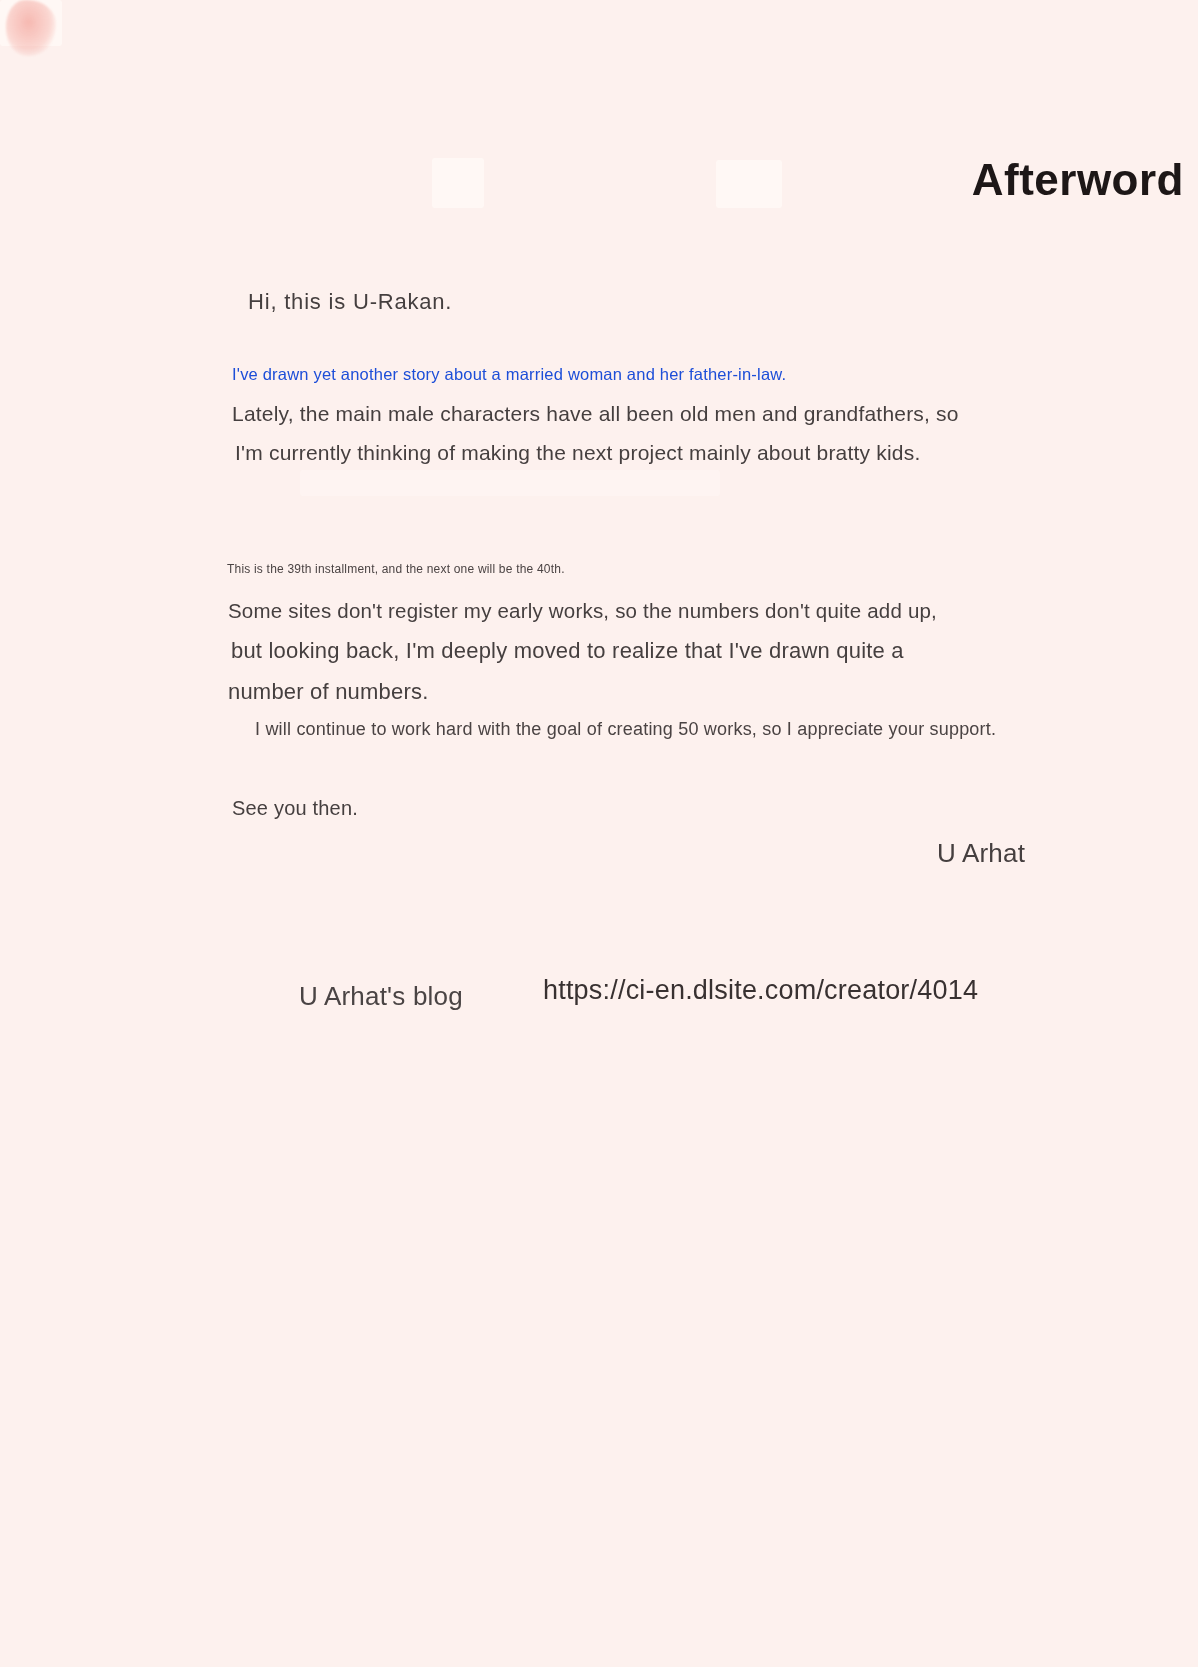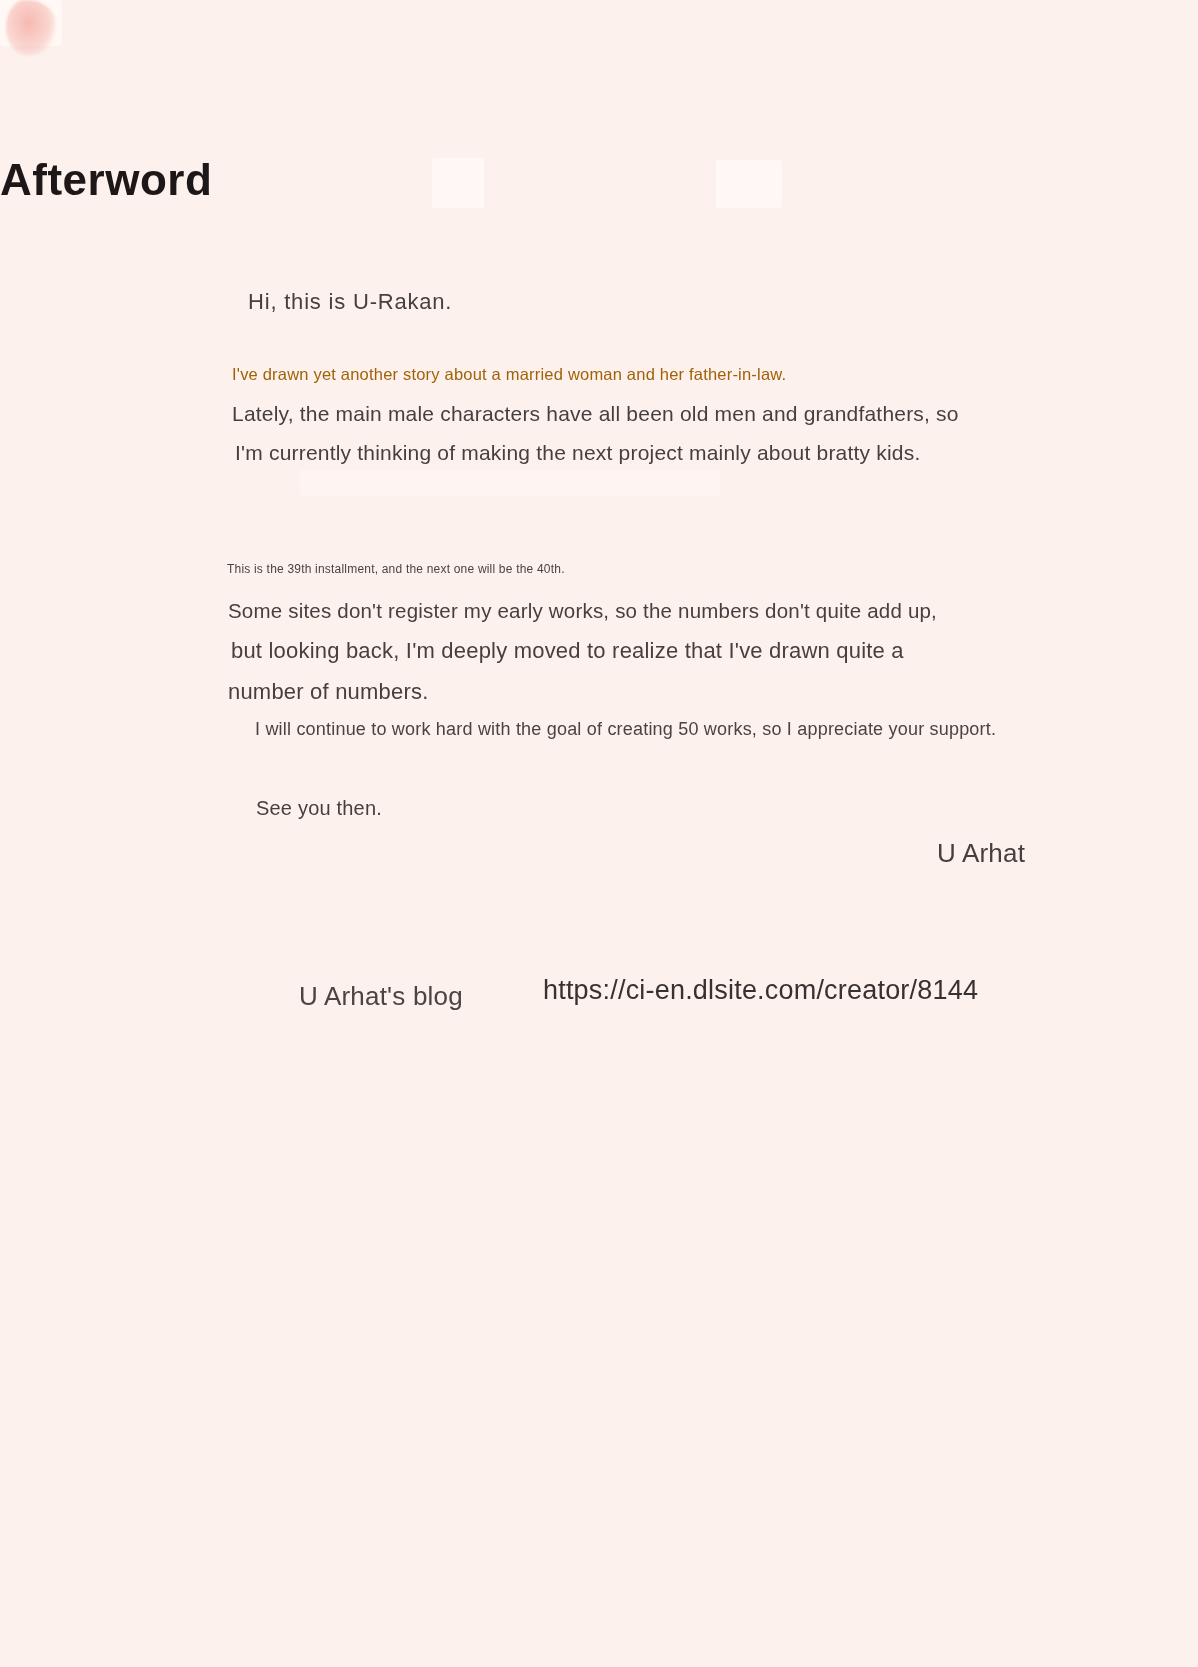--- a/index.html
+++ b/index.html
@@ -36,46 +36,46 @@
     left: 6px;
     top: 0px;
     width: 50px;
     height: 56px;
     background: radial-gradient(ellipse at 45% 40%, rgba(236,108,96,0.45) 0%, rgba(240,130,118,0.28) 55%, rgba(253,241,238,0) 78%);
     border-radius: 40% 60% 55% 45% / 50% 45% 60% 50%;
     filter: blur(1px);
   }
   .title {
     position: absolute;
-    left: 0;
+    left: 8px;
     right: 14px;
     top: 155px;
     margin: 0;
-    text-align: left;
+    text-align: right;
     font-size: 44px;
     font-weight: 600;
     letter-spacing: 0.5px;
     color: #1d1717;
   }
   .line {
     position: absolute;
     white-space: nowrap;
     color: #453f3f;
     letter-spacing: 0.2px;
   }
   .greeting   { left: 248px; top: 289px; font-size: 22px; letter-spacing: 0.8px; }
-  .p1-l1      { left: 232px; top: 365px; font-size: 16.5px; color: #a16207; }
+  .p1-l1      { left: 232px; top: 365px; font-size: 16.5px; color: #1d4ed8; }
   .p1-l2      { left: 232px; top: 402px; font-size: 21px; }
   .p1-l3      { left: 235px; top: 441px; font-size: 21px; }
   .p2-l1      { left: 227px; top: 562px; font-size: 12px; color: #4a4343; }
   .p2-l2      { left: 228px; top: 599px; font-size: 20.5px; }
   .p2-l3      { left: 231px; top: 638px; font-size: 22px; }
   .p2-l4      { left: 228px; top: 679px; font-size: 22px; }
   .p2-l5      { left: 223px; top: 719px; font-size: 18px; color: #4a4343; margin-left: 32px; }
-  .signoff    { left: 232px; top: 797px; font-size: 20px; margin-left: 24px; }
+  .signoff    { left: 232px; top: 797px; font-size: 20px; }
   .signature  { left: 937px; top: 838px; font-size: 26px; }
   .blog-label { left: 299px; top: 981px; font-size: 26px; color: #4a4444; }
   .blog-url   { left: 543px; top: 975px; font-size: 27px; color: #383131; letter-spacing: 0.2px; }
 </style>
 </head>
 <body>
 
 <div class="page">
 
   <div class="patch p-tl"></div>
@@ -95,15 +95,15 @@
   <div class="line p2-l1">This is the 39th installment, and the next one will be the 40th.</div>
   <div class="line p2-l3">but looking back, I'm deeply moved to realize that I've drawn quite a</div>
   <div class="line p2-l2">Some sites don't register my early works, so the numbers don't quite add up,</div>
   <div class="line p2-l4">number of numbers.</div>
   <div class="line p2-l5">I will continue to work hard with the goal of creating 50 works, so I appreciate your support.</div>
 
   <div class="line signoff">See you then.</div>
   <div class="line signature">U Arhat</div>
 
   <div class="line blog-label">U Arhat's blog</div>
-  <div class="line blog-url">https://ci-en.dlsite.com/creator/8144</div>
+  <div class="line blog-url">https://ci-en.dlsite.com/creator/4014</div>
 
 </div>
 
 </body></html>

